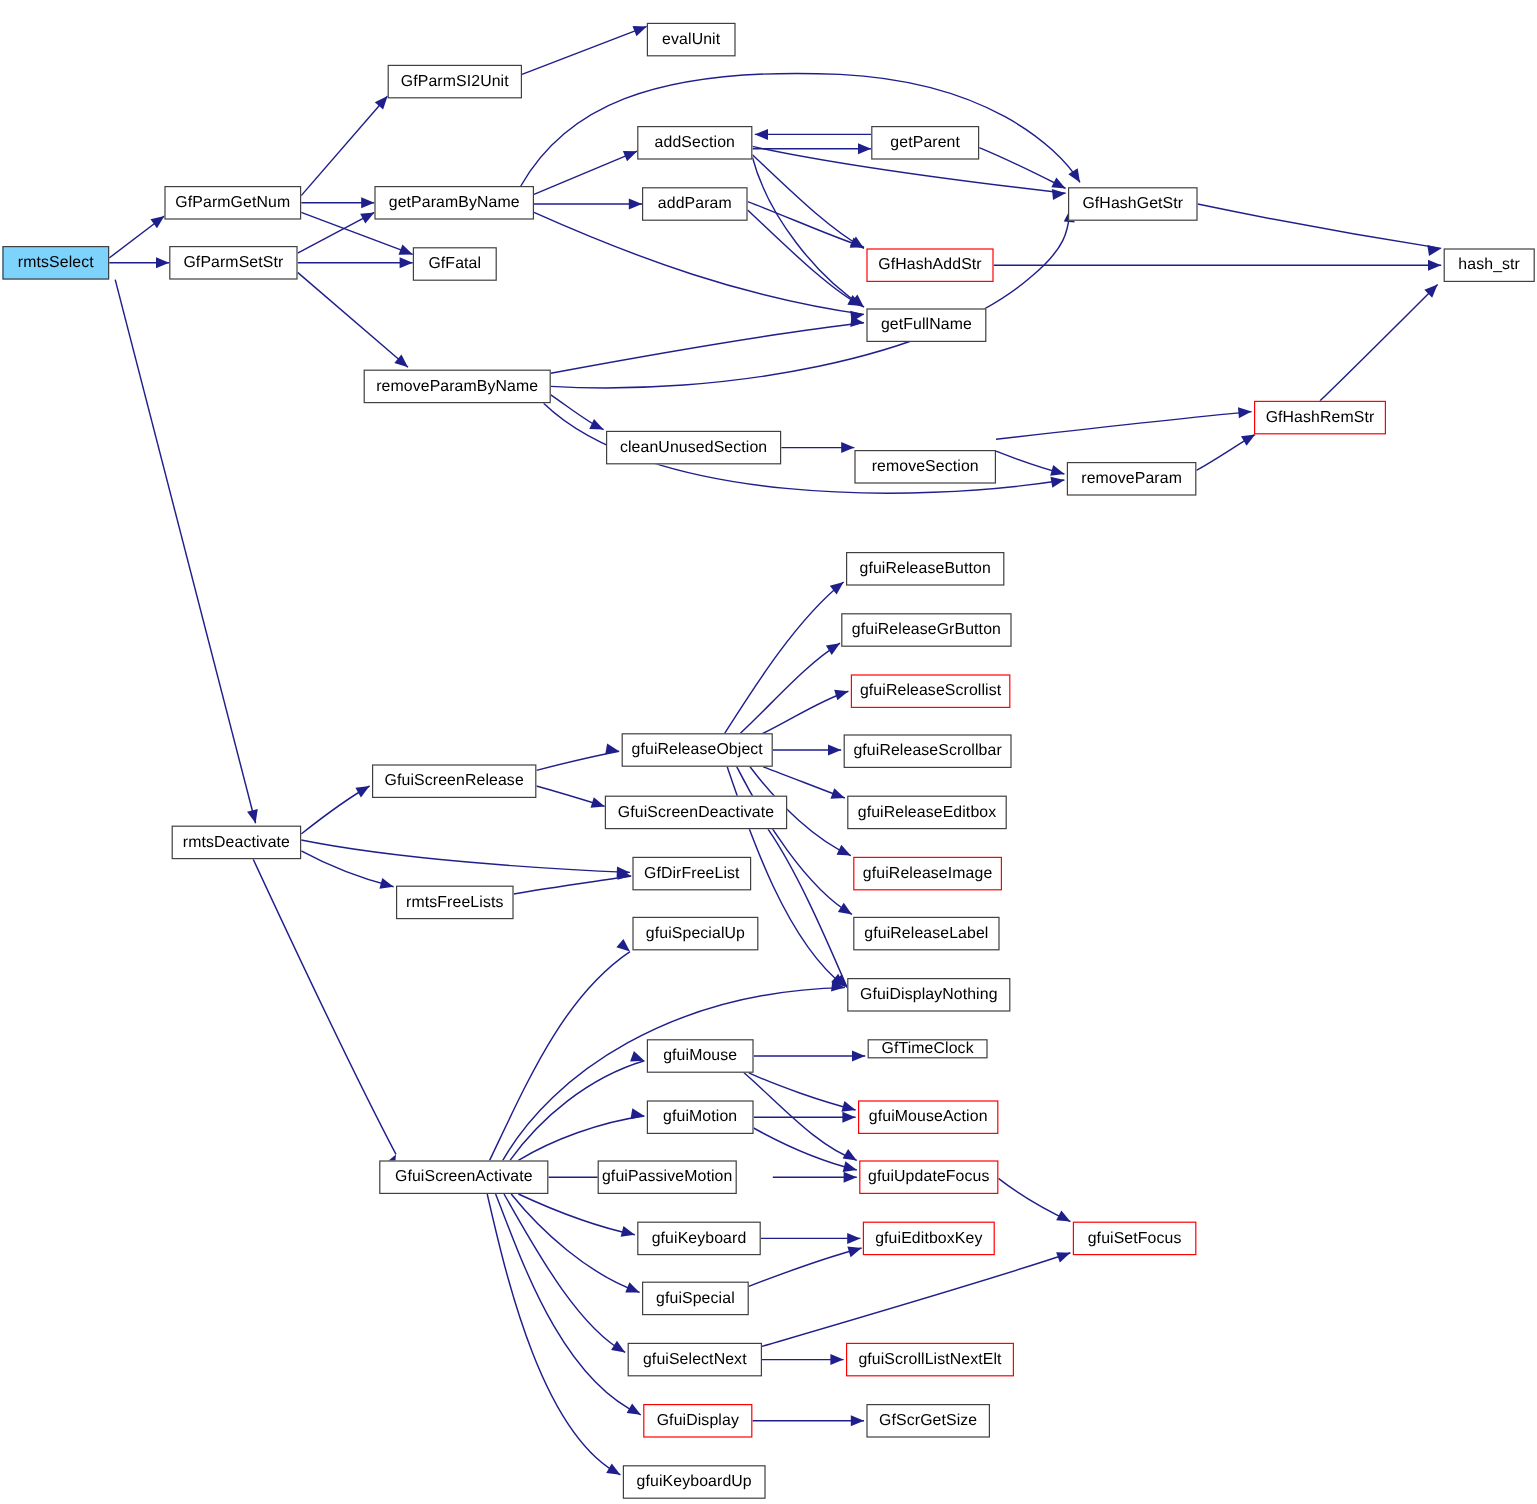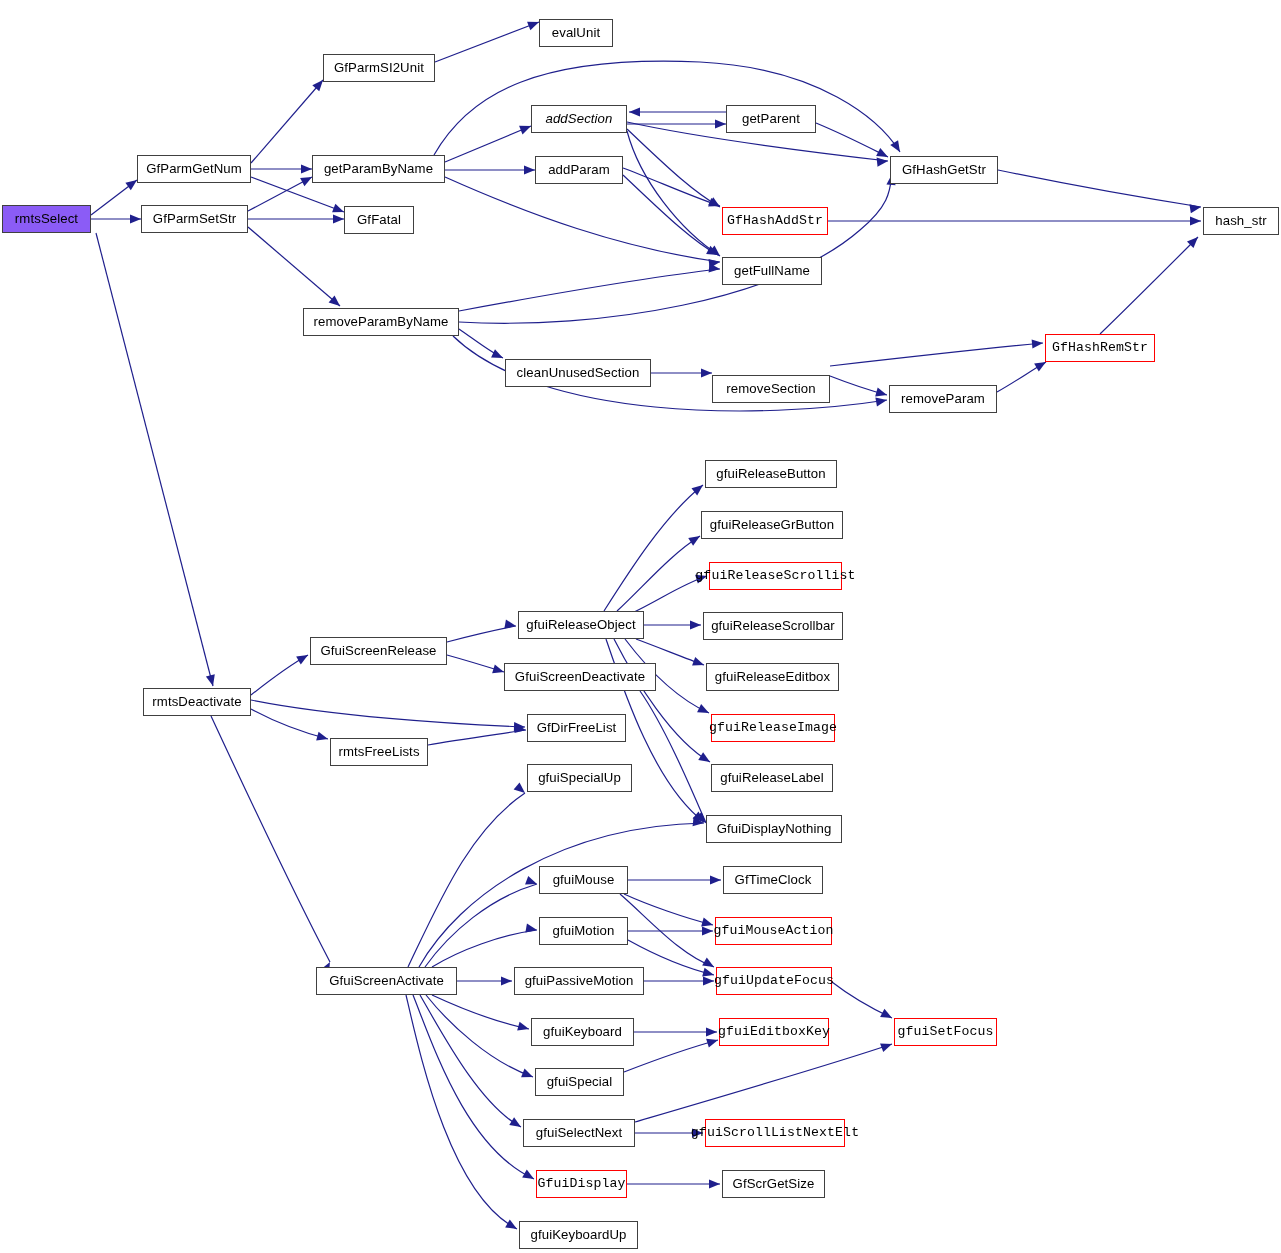--- a/index.html
+++ b/index.html
@@ -27,22 +27,22 @@
     align-items: center;
     justify-content: center;
     font-size: 13.2px;
     line-height: 1;
     color: #000000;
     white-space: nowrap;
     background: #ffffff;
     border: 1px solid #404040;
     letter-spacing: 0.1px;
   }
-  .node.red   { border-color: #ff0000; font-family: Liberation Mono, monospace; }
-  .node.root  { background: #8b5cf6; border-color: #404040; text-align: right; }
+  .node.red   { border-color: #ff0000; }
+  .node.root  { background: #7dd3fc; border-color: #404040; text-align: right; }
   .node span  { display: block; transform: translateY(-0.5px); }
 </style>
 </head>
 <body>
 
 <div id="canvas">
   <svg class="edges" viewBox="0 0 1281 1253" xmlns="http://www.w3.org/2000/svg">
       <path d="M91,215 L137,180" fill="none" stroke="#1f1f8c" stroke-width="1.2"></path>
       <polygon points="0,0 -11,4.6 -11,-4.6" fill="#1f1f8c" transform="translate(137,180) rotate(-36)"></polygon>
       <path d="M91,219 L141,219" fill="none" stroke="#1f1f8c" stroke-width="1.2"></path>
@@ -201,21 +201,21 @@
       </div>
       <div class="node" style="left: 539px; top: 3px; width: 74px; height: 28px; margin-top: 16px;">
         <span>evalUnit</span>
       </div>
       <div class="node" style="left: 312px; top: 155px; width: 133px; height: 28px;">
         <span>getParamByName</span>
       </div>
       <div class="node" style="left: 344px; top: 206px; width: 70px; height: 28px;">
         <span>GfFatal</span>
       </div>
-      <div class="node" style="left: 531px; top: 105px; width: 96px; height: 28px; font-style: italic;">
+      <div class="node" style="left: 531px; top: 105px; width: 96px; height: 28px;">
         <span>addSection</span>
       </div>
       <div class="node" style="left: 535px; top: 156px; width: 88px; height: 28px;">
         <span>addParam</span>
       </div>
       <div class="node" style="left: 726px; top: 105px; width: 90px; height: 28px;">
         <span>getParent</span>
       </div>
       <div class="node" style="left: 890px; top: 156px; width: 108px; height: 28px;">
         <span>GfHashGetStr</span>
@@ -288,30 +288,30 @@
       </div>
       <div class="node" style="left: 706px; top: 815px; width: 136px; height: 28px;">
         <span>GfuiDisplayNothing</span>
       </div>
       <div class="node" style="left: 316px; top: 967px; width: 141px; height: 28px;">
         <span>GfuiScreenActivate</span>
       </div>
       <div class="node" style="left: 539px; top: 866px; width: 89px; height: 28px;">
         <span>gfuiMouse</span>
       </div>
-      <div class="node" style="left: 723px; top: 866px; width: 100px; height: 28px;">
+      <div class="node" style="left: 723px; top: 866px; width: 100px; height: 16px;">
         <span>GfTimeClock</span>
       </div>
       <div class="node" style="left: 539px; top: 917px; width: 89px; height: 28px;">
         <span>gfuiMotion</span>
       </div>
       <div class="node red" style="left: 715px; top: 917px; width: 117px; height: 28px;">
         <span>gfuiMouseAction</span>
       </div>
-      <div class="node" style="left: 514px; top: 967px; width: 130px; height: 28px;">
+      <div class="node" style="left: 498px; top: 967px; width: 116px; height: 28px;">
         <span>gfuiPassiveMotion</span>
       </div>
       <div class="node red" style="left: 716px; top: 967px; width: 116px; height: 28px;">
         <span>gfuiUpdateFocus</span>
       </div>
       <div class="node" style="left: 531px; top: 1018px; width: 103px; height: 28px;">
         <span>gfuiKeyboard</span>
       </div>
       <div class="node red" style="left: 719px; top: 1018px; width: 110px; height: 28px;">
         <span>gfuiEditboxKey</span>

